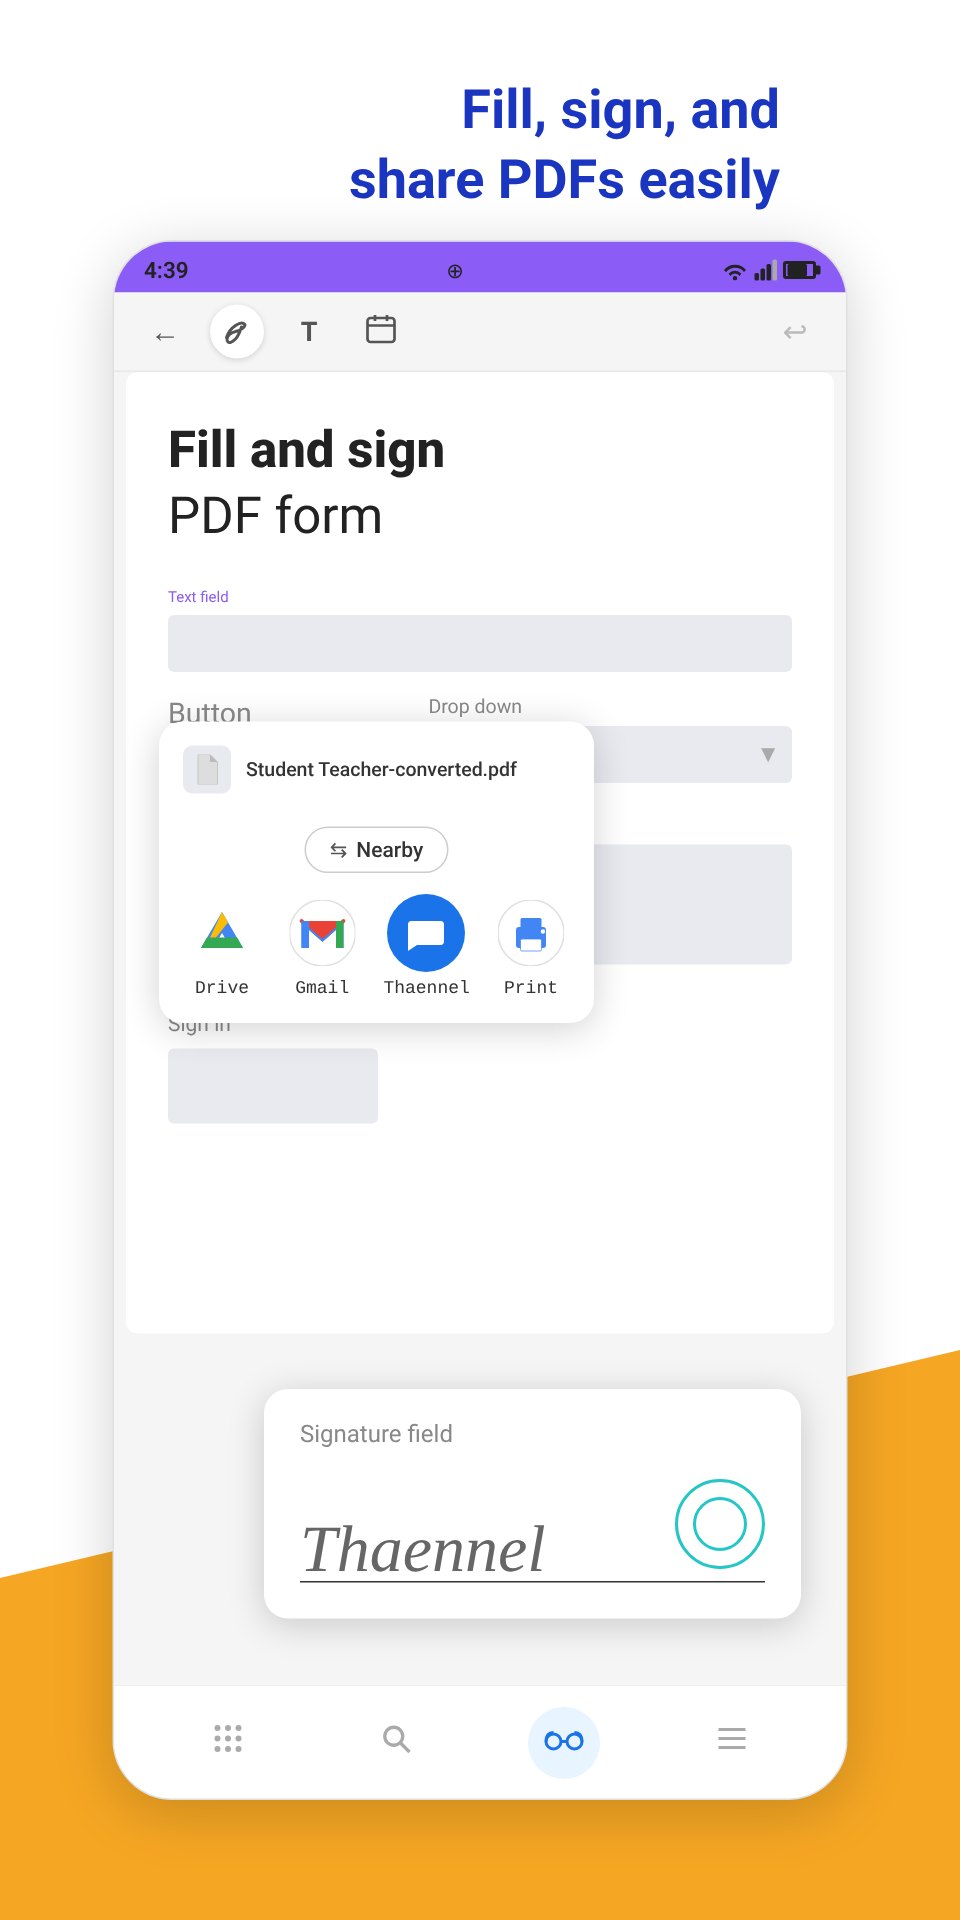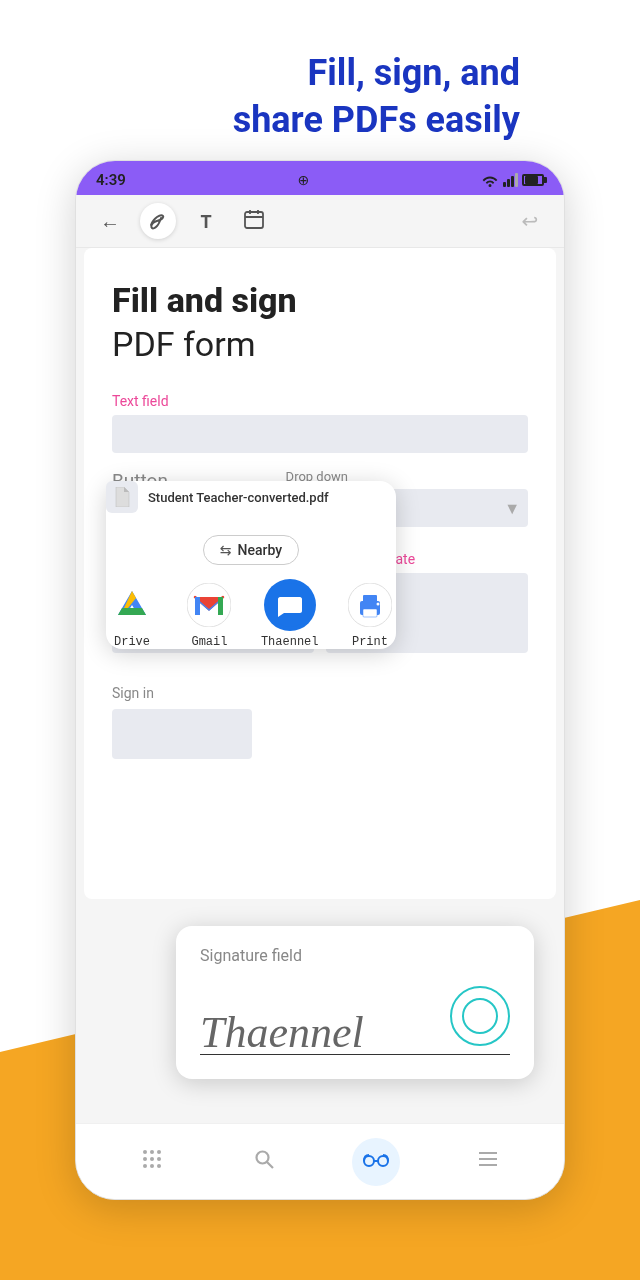--- a/index.html
+++ b/index.html
@@ -163,22 +163,22 @@
       font-weight: 800;
       color: #222;
       line-height: 1.15;
       margin-bottom: 28px;
     }
     .pdf-title span {
       font-weight: 400;
       font-size: 34px;
     }
     .form-label {
-      font-size: 14px;
-      color: #ec4899;
+      font-size: 10px;
+      color: #8b5cf6;
       margin-bottom: 6px;
     }
     .form-field {
       height: 38px;
       background: #e8eaf0;
       border-radius: 4px;
       margin-bottom: 16px;
     }
     .form-field-small {
       height: 38px;
@@ -225,21 +225,21 @@
     
     .share-popup {
       position: absolute;
       top: 320px;
       left: 30px;
       width: 290px;
       background: #ffffff;
       border-radius: 16px;
       box-shadow: 0 4px 24px rgba(0,0,0,0.18);
       z-index: 20;
-      padding: 0;
+      padding: 16px;
     }
     .share-popup-header {
       display: flex;
       align-items: center;
       gap: 10px;
       margin-bottom: 12px;
       padding-bottom: 10px;
     }
     .file-icon {
       width: 32px;

